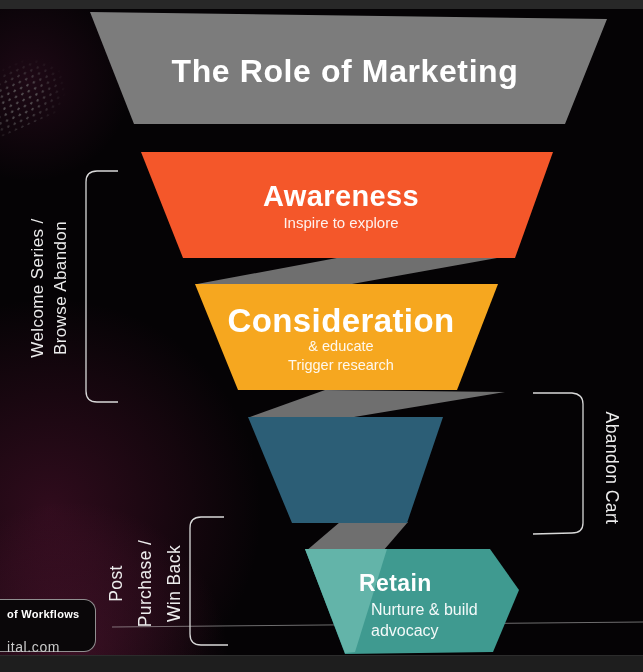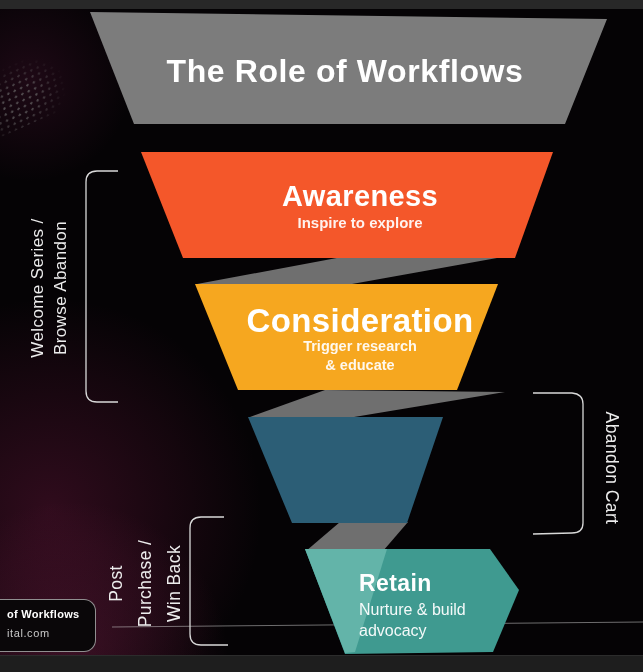--- a/index.html
+++ b/index.html
@@ -23,45 +23,45 @@
   .dots{left:-10px;top:58px;width:78px;height:64px;opacity:.65;
     background-image:radial-gradient(circle,#6f6f6f 1px,transparent 1.4px);
     background-size:7px 6px;
     transform:rotate(-24deg) skewX(-12deg);
     -webkit-mask-image:radial-gradient(ellipse at 35% 60%,#000 25%,transparent 70%);
             mask-image:radial-gradient(ellipse at 35% 60%,#000 25%,transparent 70%);}
   svg.diagram{left:0;top:0;width:643px;height:672px;}
   
   .title-text{left:110px;top:53px;width:470px;text-align:center;color:#fff;
     font-size:32px;font-weight:700;letter-spacing:.6px;}
-  .stage-block{width:400px;left:160px;text-align:center;color:#fff;}
+  .stage-block{width:400px;left:141px;text-align:center;color:#fff;}
   .stage-block .h{font-size:29px;font-weight:700;letter-spacing:.4px;line-height:33px;}
-  .stage-block .s{font-size:15px;line-height:19px;color:rgba(255,255,255,.92);font-weight:bold;}
+  .stage-block .s{font-size:15px;line-height:19px;color:rgba(255,255,255,.92);}
   .blk-awareness{top:180px;}
   .blk-consideration{top:304px;}
   .blk-consideration .h{font-size:33px;}
   .blk-consideration .s{font-size:14.5px;}
   .blk-action{top:439px;}
   .blk-retain{left:359px;top:567px;width:180px;text-align:left;color:#fff;}
   .blk-retain .h{font-size:23px;font-weight:700;letter-spacing:.4px;line-height:33px;}
-  .blk-retain .s{font-size:16px;line-height:20.5px;color:rgba(255,255,255,.94);}
+  .blk-retain .s{font-size:16px;line-height:20.5px;color:rgba(255,255,255,.94);margin-left:12px;}
   
   .rot-label{color:#ededed;letter-spacing:.4px;}
   .lbl-welcome{left:-81px;top:265px;width:260px;height:46px;text-align:center;
     font-size:17px;line-height:23px;transform:rotate(-90deg);}
   .lbl-abandon{left:527px;top:456px;width:170px;height:24px;text-align:center;
     font-size:17.5px;line-height:24px;transform:rotate(90deg);}
   .lbl-post{left:70px;top:540px;width:150px;height:87px;text-align:center;
     font-size:17.5px;line-height:29px;transform:rotate(-90deg);}
   
   .footer-card{left:-16px;top:599px;width:112px;height:53px;background:#0a0709;
     border:1px solid rgba(255,255,255,.55);border-radius:12px;box-sizing:border-box;
     padding:8px 0 0 22px;}
   .footer-card .l1{font-size:11px;font-weight:700;color:#fff;letter-spacing:.3px;}
-  .footer-card .l2{font-size:11px;color:#c9c9c9;margin-top:7px;letter-spacing:.6px;}
+  .footer-card .l2{font-size:14px;color:#c9c9c9;margin-top:19px;letter-spacing:.6px;}
 </style>
 </head>
 <body>
 
 <div class="stage">
 
   <div class="abs glow1"></div>
   <div class="abs glow2"></div>
   <div class="abs glow3"></div>
   <div class="abs dots"></div>
@@ -80,31 +80,31 @@
     <polygon points="195,284 498,284 457,390 238,390" fill="#F6A71F"></polygon>
     <polygon points="248,417 443,417 407,523 292,523" fill="#2C5E76"></polygon>
     <polygon points="305,549 490,549 519,590 493,652 345,654" fill="#3F9A90"></polygon>
     <polygon points="305,549 387,549 355,652 345,653" fill="#63B4A9"></polygon>
 
     <path d="M118,171 L97,171 Q86,171 86,182 L86,391 Q86,402 97,402 L118,402" fill="none" stroke-width="1.3" stroke="#d9d9d9"></path>
     <path d="M533,393 L572,393 Q583,394 583,404 L583,523 Q583,533 572,533 L533,534" fill="none" stroke-width="1.3" stroke="#d9d9d9"></path>
     <path d="M224,517 L201,517 Q190,517 190,528 L190,634 Q190,645 201,645 L228,645" fill="none" stroke-width="1.3" stroke="#d9d9d9"></path>
   </svg>
 
-  <div class="abs title-text">The Role of Workflows</div>
+  <div class="abs title-text">The Role of Marketing</div>
 
   <div class="abs stage-block blk-awareness">
     <div class="h">Awareness</div>
     <div class="s">Inspire to explore</div>
   </div>
 
   <div class="abs stage-block blk-consideration">
     <div class="h">Consideration</div>
+    <div class="s">&amp; educate</div>
     <div class="s">Trigger research</div>
-    <div class="s">&amp; educate</div>
   </div>
 
 
   <div class="abs blk-retain">
     <div class="h">Retain</div>
     <div class="s">Nurture &amp; build</div>
     <div class="s">advocacy</div>
   </div>
 
   <div class="abs rot-label lbl-welcome">

